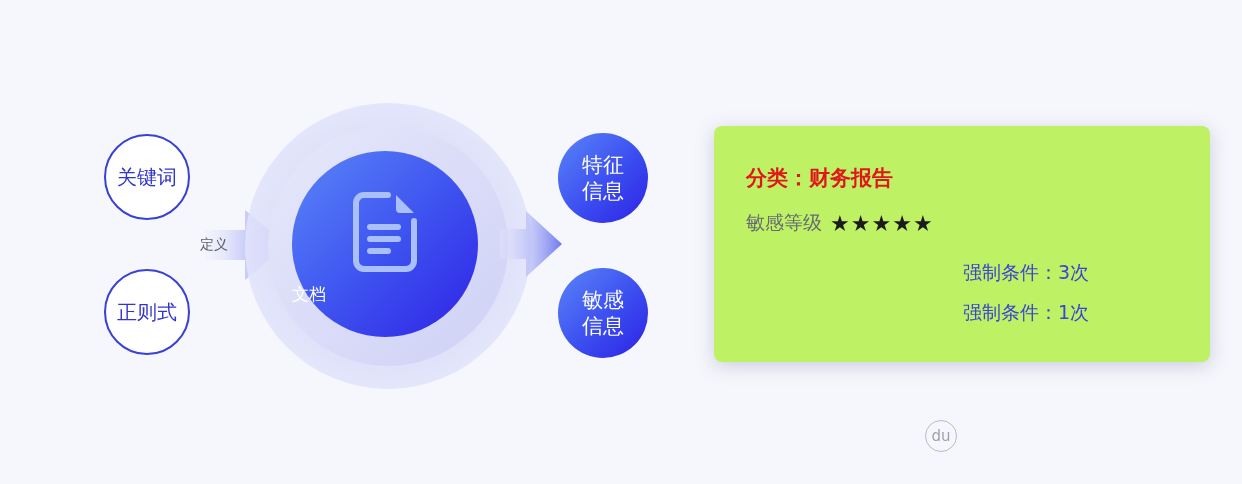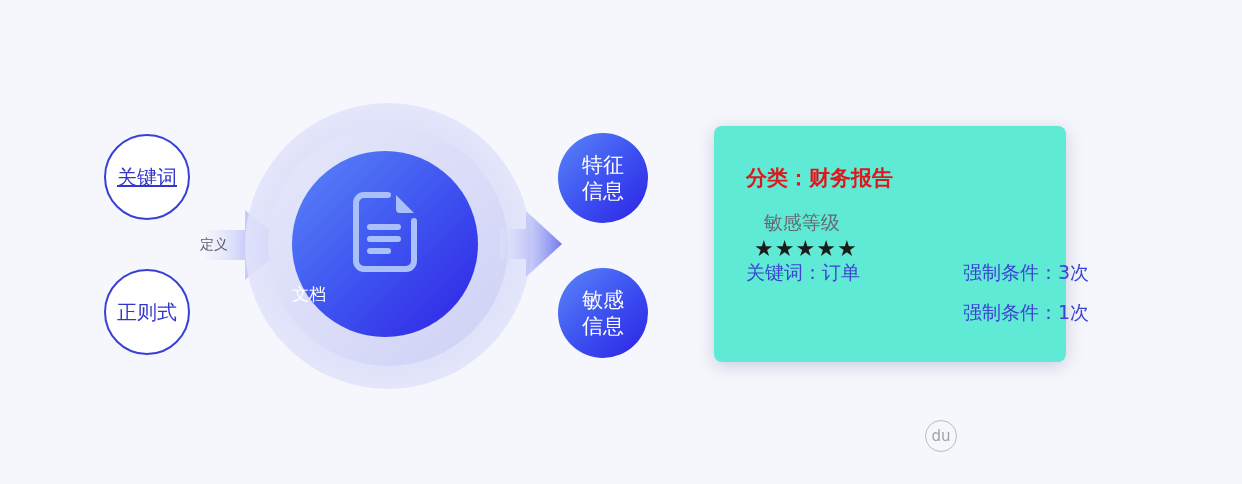--- a/index.html
+++ b/index.html
@@ -38,44 +38,44 @@
   }
   .doc-icon { position:absolute; left:60px; top:40px; }
   .arrow-out { position:absolute; left:500px; top:211px; width:62px; height:66px; }
   .filled-circle {
     position:absolute; width:90px; height:90px; border-radius:50%;
     background:linear-gradient(135deg,#5a86f8 0%, #3b4df0 55%, #2c22e4 100%);
     color:#ffffff; font-weight:normal; font-size:21px; line-height:26px;
     display:flex; flex-direction:column; align-items:center; justify-content:center;
   }
   .card {
-    position:absolute; left:714px; top:126px; width:352px; height:236px;
-    background:#5eead4; border-radius:8px;
+    position:absolute; left:714px; top:126px; width:496px; height:236px;
+    background:#bef264; border-radius:8px;
     box-shadow:0 4px 18px rgba(120,125,170,0.35);
   }
   .card-title {
     position:absolute; left:32px; top:38px; color:#e0161b; font-weight:bold; font-size:21px;
   }
-  .level-row { position:absolute; left:32px; top:84px; font-size:19px; color:#666a75; display:flex; align-items:center;flex-direction:column; }
+  .level-row { position:absolute; left:32px; top:84px; font-size:19px; color:#666a75; display:flex; align-items:center; }
   .stars { margin-left:8px; color:#1b1b1b; font-size:22px; letter-spacing:1px; }
   .kv { position:absolute; font-size:19px; color:#3c44d2; white-space:nowrap; }
   .watermark {
     position:absolute; left:925px; top:420px; font-size:28px; color:#f6f7fc;
     -webkit-text-stroke:1px #b9bcc6; display:flex; align-items:center;
   }
   .paw {
     width:30px; height:30px; border-radius:50%; border:1.5px solid #b9bcc6; margin-right:4px;
     display:flex; align-items:center; justify-content:center; font-size:15px; color:#9fa2ab;
     -webkit-text-stroke:0;
   }
 </style>
 </head>
 <body>
 
-<div class="outline-circle" style="left:104px; top:134px;text-decoration:underline;">
+<div class="outline-circle" style="left:104px; top:134px;">
   <span>关键词</span>
 </div>
 <div class="outline-circle" style="left:104px; top:269px;">
   <span>正则式</span>
 </div>
 
 <svg class="arrow-in" viewBox="0 0 82 70">
   <defs>
     <linearGradient id="ga" x1="0" x2="1" y1="0" y2="0">
       <stop offset="0" stop-color="#e6e8fb" stop-opacity="0.2"></stop>
@@ -117,20 +117,19 @@
   <span>敏感</span>
   <span>信息</span>
 </div>
 
 <div class="card">
   <div class="card-title">分类：财务报告</div>
   <div class="level-row">
     <span>敏感等级</span>
     <span class="stars">★★★★★</span>
   </div>
-  <div class="kv" style="left:32px; top:134px;">关键词：订单</div>
   <div class="kv" style="left:249px; top:134px;">强制条件：3次</div>
   <div class="kv" style="left:249px; top:174px;">强制条件：1次</div>
 </div>
 
 <div class="watermark">
   <span class="paw">du</span>
 </div>
 
 </body></html>

